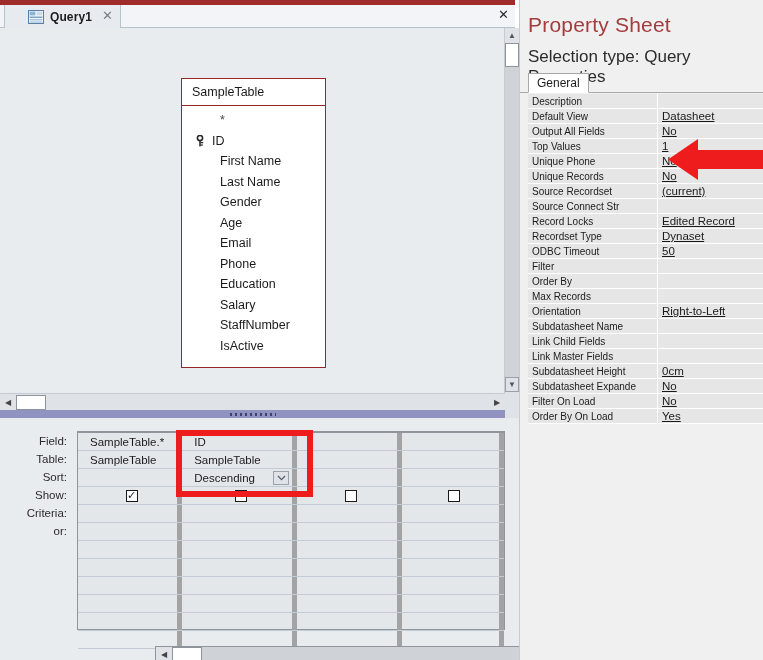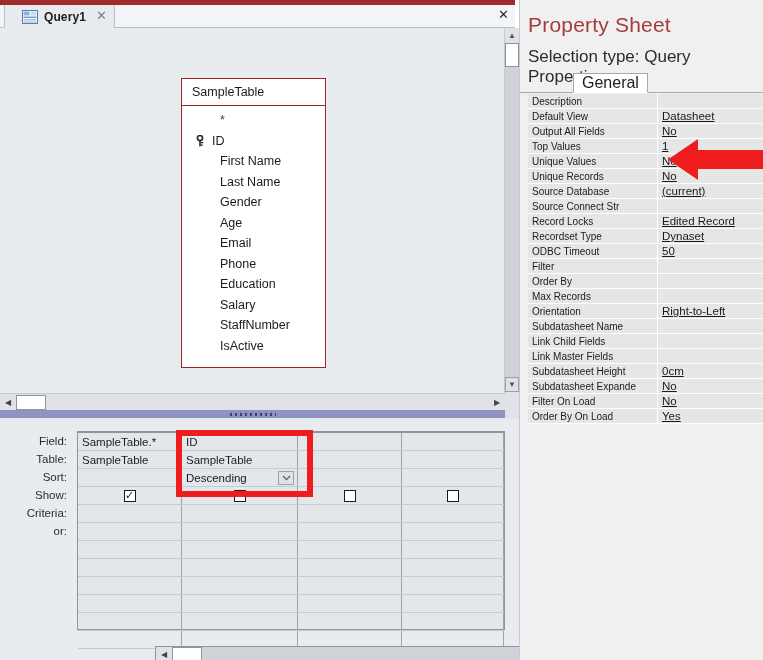--- a/index.html
+++ b/index.html
@@ -33,21 +33,21 @@
     position: absolute; left: 0; top: 5px;
     width: 515px; height: 23px;
     background: #f2f4f7;
     border-bottom: 1px solid #b9c2cc;
   }
   .doc-tab {
     position: absolute; left: 4px; top: 0;
     height: 23px;
     display: flex; align-items: center;
     gap: 6px;
-    padding: 0 6px 0 17px;
+    padding: 0 6px 0 23px;
     background: #e7ebf0;
     border: 1px solid #b9c2cc;
     border-bottom: none;
     border-top: none;
   }
   .tab-icon {
     width: 16px; height: 14px;
     position: relative;
     flex: 0 0 auto;
   }
@@ -206,28 +206,29 @@
     border: 1px solid #8e959c;
     border-top: 2px solid #8e959c;
   }
   .gt-row {
     position: relative;
     height: 18px;
     border-bottom: 1px solid #c3cbd6;
     display: flex;
   }
   .gt-cell {
-    border-right: 1px solid #a3a3a3;
+    border-right: 5px solid #a3a3a3;
     display: flex; align-items: center;
     font-size: 11.5px;
     color: #1b1b1b;
     padding-left: 4px;
     overflow: hidden;
     white-space: nowrap;
     position: relative;
+    margin-left: 8px;
   }
   .c1 { width: 104px; }
   .c2 { width: 116px; }
   .c3 { width: 104px; }
   .c4 { width: 102px; }
   .chk-wrap { justify-content: center; padding-left: 0; }
   .chk {
     width: 12px; height: 12px;
     background: #ffffff;
     border: 1px solid #1b1b1b;
@@ -287,27 +288,26 @@
   .ps-tabstrip {
     position: absolute; left: 0; top: 73px;
     width: 244px; height: 20px;
     border-bottom: 1px solid #a8a8a8;
   }
   .ps-tab {
     position: absolute; left: 8px; top: 0;
     height: 20px;
     padding: 0 8px;
     display: flex; align-items: center;
-    font-size: 16px;
+    font-size: 12px;
     color: #1b1b1b;
     background: #ffffff;
     border: 1px solid #a8a8a8;
     border-bottom: 1px solid #ffffff;
     cursor: pointer;
-    margin-left: 45px;
   }
   .ps-list {
     position: absolute; left: 8px; top: 94px;
     width: 236px;
   }
   .ps-row {
     display: flex;
     height: 15px;
     border-bottom: 1px solid #ffffff;
   }
@@ -586,29 +586,29 @@
         </div>
       <div class="ps-row">
           <div class="ps-name">Output All Fields</div>
           <div class="ps-val">No</div>
         </div>
       <div class="ps-row">
           <div class="ps-name">Top Values</div>
           <div class="ps-val">1</div>
         </div>
       <div class="ps-row">
-          <div class="ps-name">Unique Values</div>
+          <div class="ps-name">Unique Phone</div>
           <div class="ps-val">No</div>
         </div>
       <div class="ps-row">
           <div class="ps-name">Unique Records</div>
           <div class="ps-val">No</div>
         </div>
       <div class="ps-row">
-          <div class="ps-name">Source Database</div>
+          <div class="ps-name">Source Recordset</div>
           <div class="ps-val">(current)</div>
         </div>
       <div class="ps-row">
           <div class="ps-name">Source Connect Str</div>
           <div class="ps-val"></div>
         </div>
       <div class="ps-row">
           <div class="ps-name">Record Locks</div>
           <div class="ps-val">Edited Record</div>
         </div>

